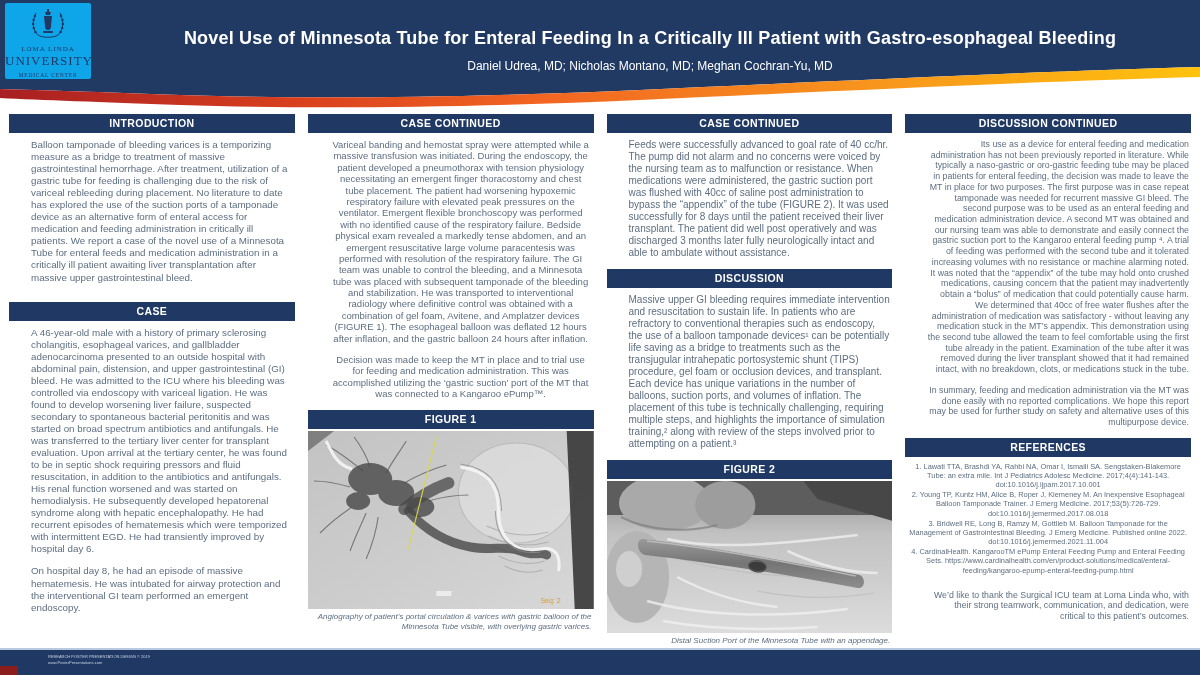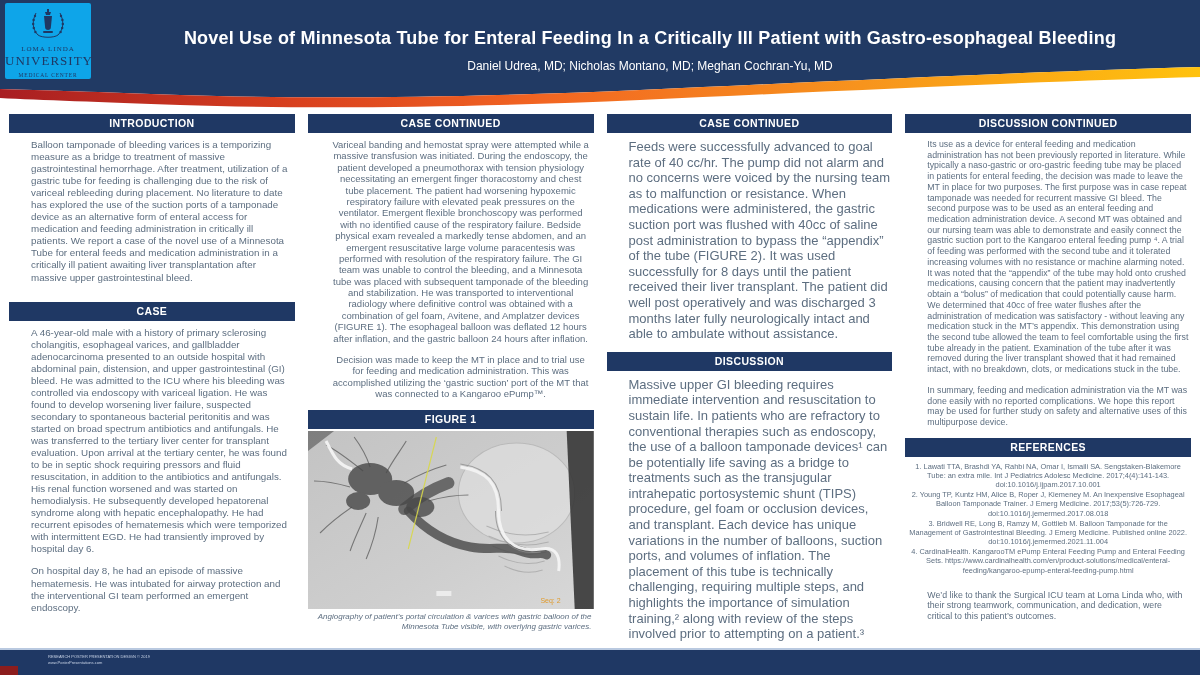--- a/index.html
+++ b/index.html
@@ -31,22 +31,22 @@
   }
   .col { display:flex; flex-direction:column; overflow:hidden; }
   .sec-bar {
     background:#1F3864; color:#ffffff; font-weight:bold; font-size:10.5px;
     text-align:center; padding:3px 0 4px 0; letter-spacing:.4px; flex:none;
   }
   .body-txt { color:#5d6e80; padding:6px 2px 0 2px; }
   .body-txt p { margin-bottom:10px;margin-left:20px; }
   .c1 .body-txt { font-size:9.8px; line-height:1.23; }
   .c2 .body-txt { font-size:9.5px; line-height:1.2;text-align:center; }
-  .c3 .body-txt { font-size:13px; line-height:1.2; }
-  .c4 .body-txt { font-size:8.8px; line-height:1.22; }
+  .c3 .body-txt { font-size:10px; line-height:1.2; }
+  .c4 .body-txt { font-size:8.8px; line-height:1.22;text-align:right; }
   .refs-txt { font-size:7.4px; line-height:1.24; color:#5d6e80; padding:5px 2px 0 2px;text-align:center; }
   .refs-txt div { margin-bottom:1px; }
   .sec-gap { height:8px; flex:none; }
   .fig-wrap { margin-top:2px;text-align:right; }
   .fig-svg { display:block; width:100%; }
   .fig-caption {
     font-size:8px; font-style:italic; color:#5d6e80; line-height:1.25;
     padding:3px 2px 0 2px;
   }
   

